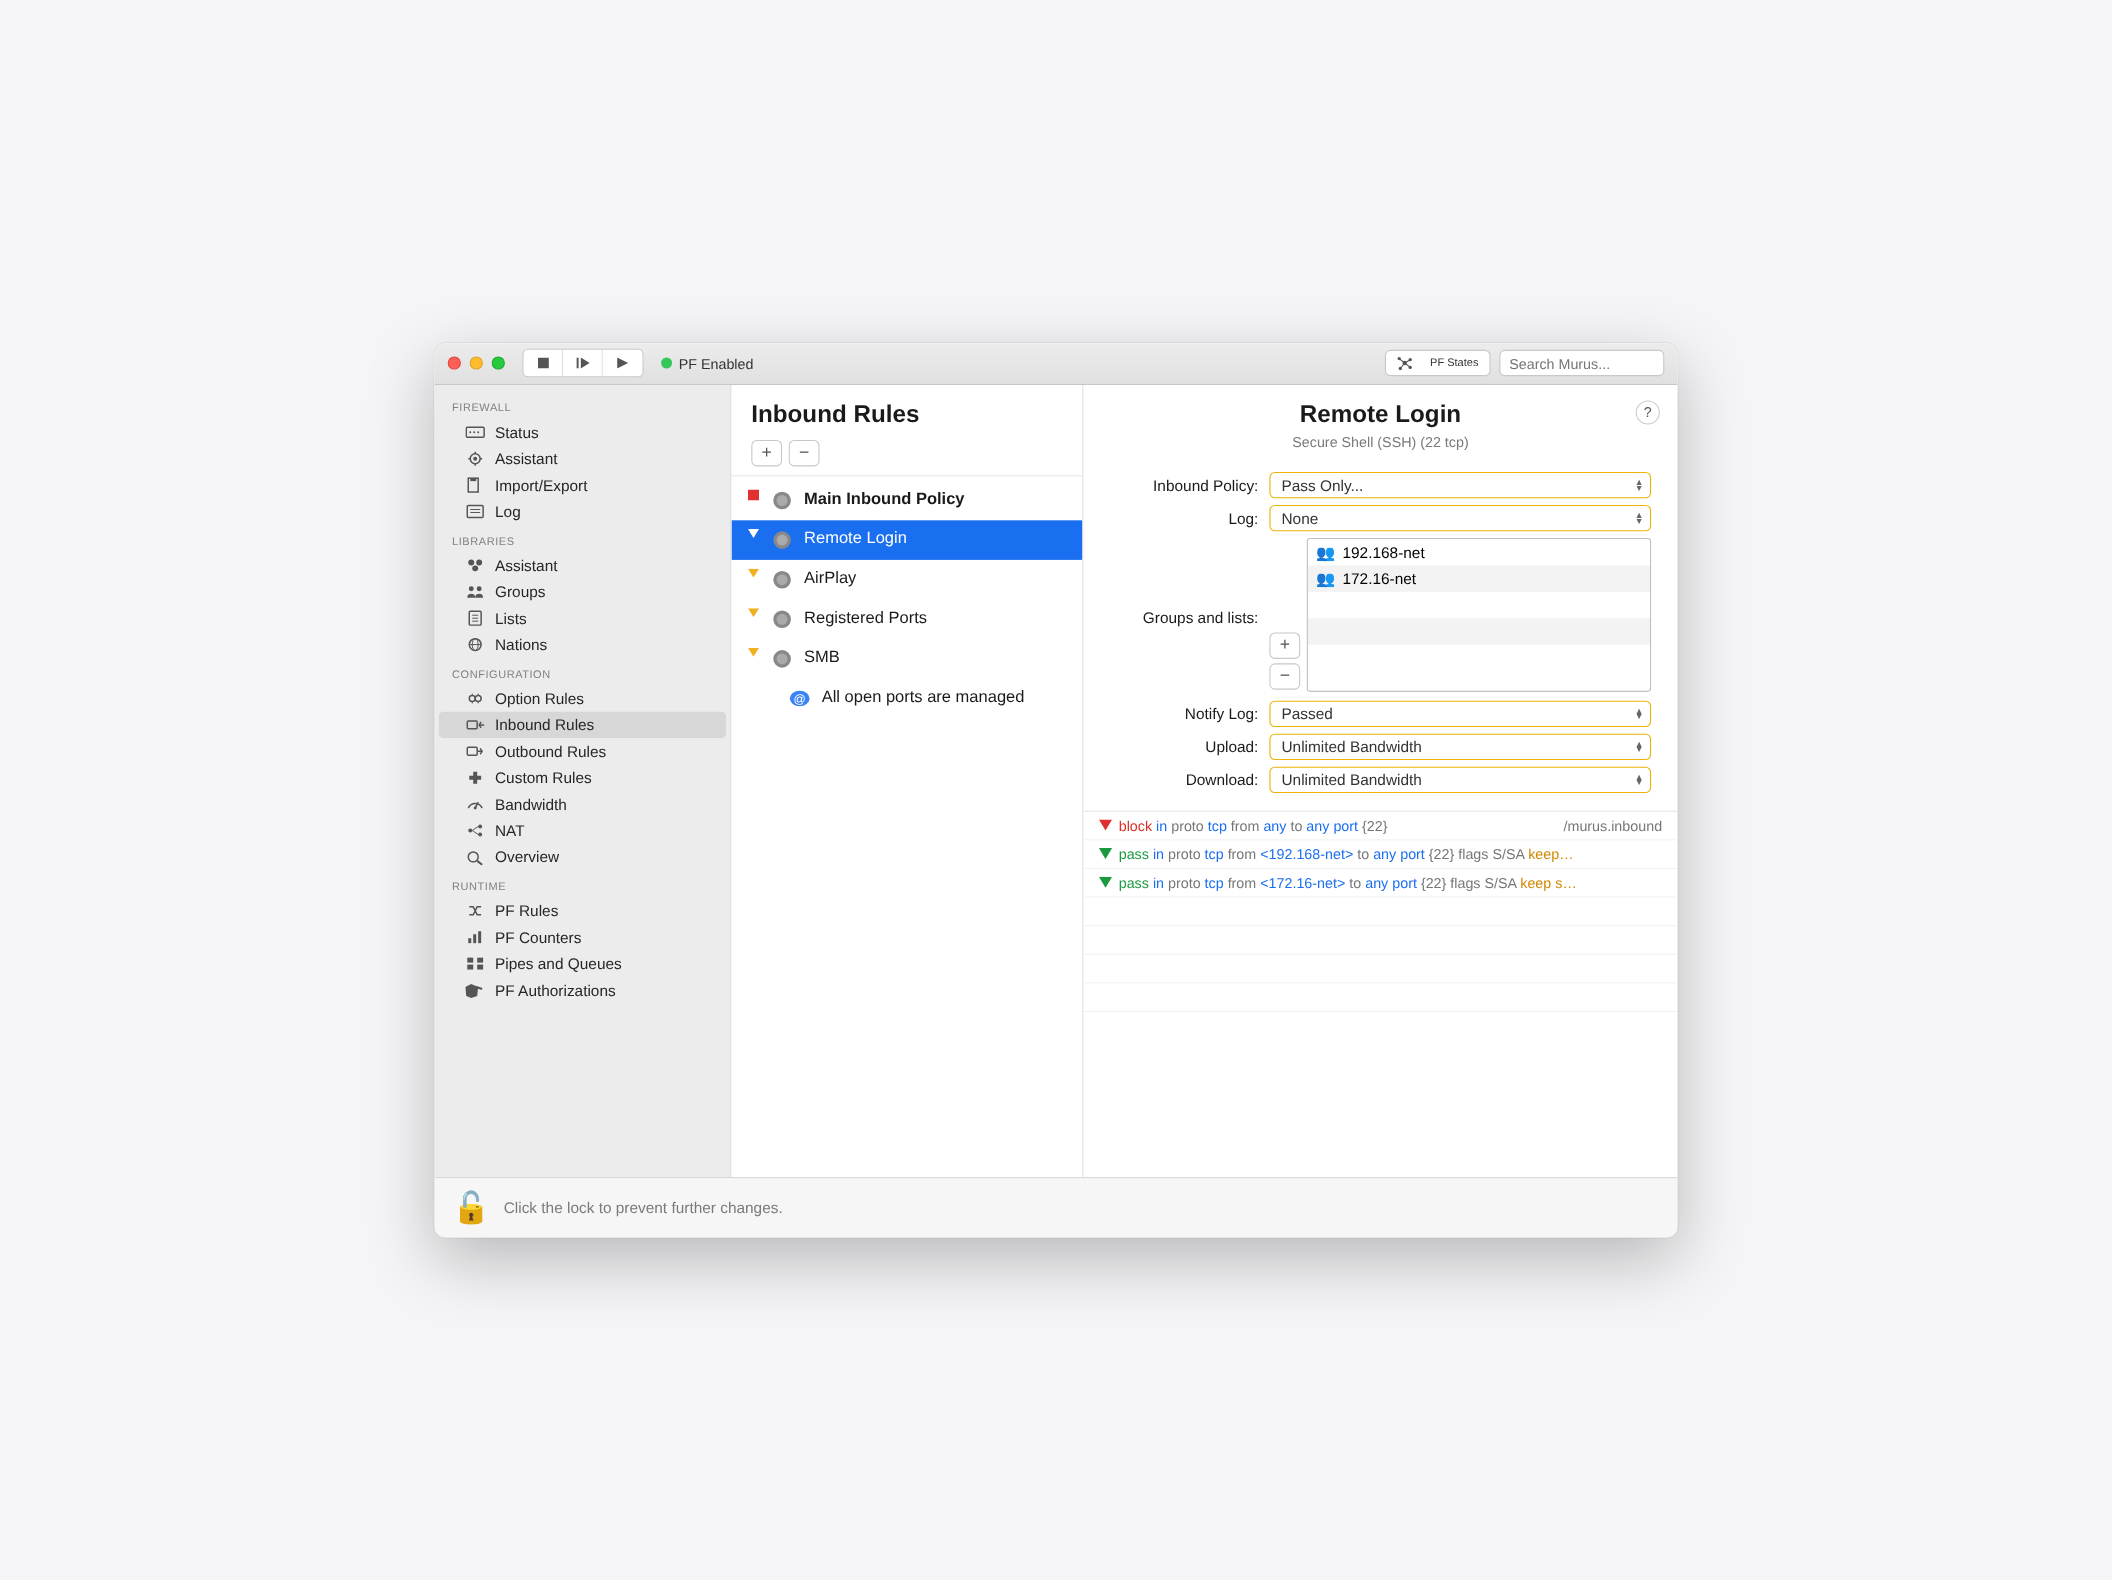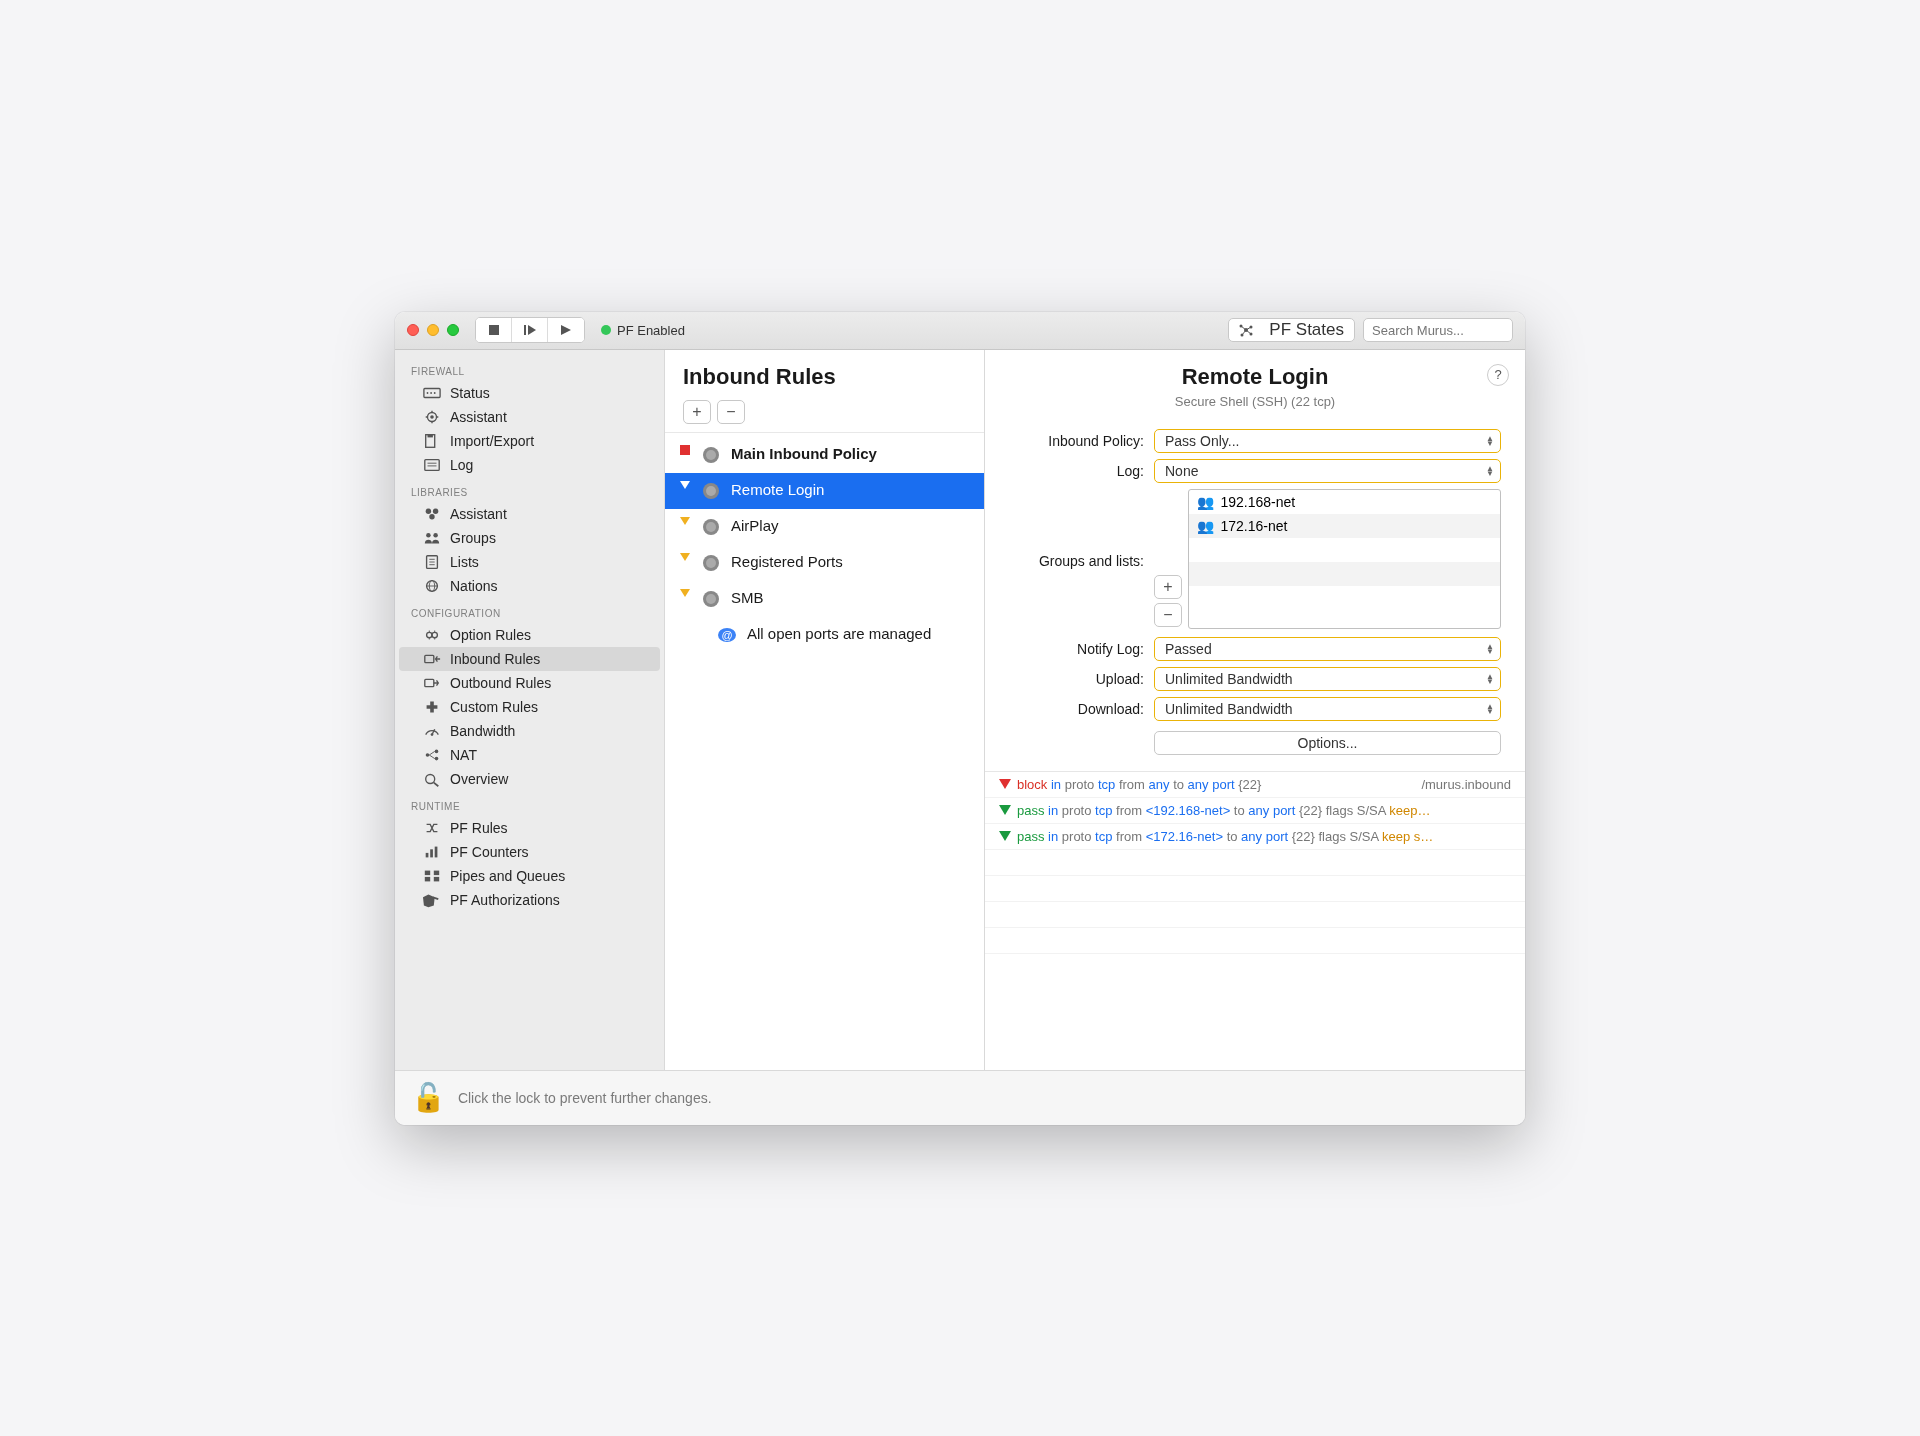--- a/index.html
+++ b/index.html
@@ -10,21 +10,21 @@
 .dot{width:12px;height:12px;border-radius:50%}
 .dot.red{background:#ff5f56;border:.5px solid #e0443e}
 .dot.yellow{background:#ffbd2e;border:.5px solid #dea123}
 .dot.green{background:#27c93f;border:.5px solid #1aab29}
 .tb-group{display:flex;background:#fff;border:1px solid #c8c8c8;border-radius:5px;overflow:hidden;margin-left:8px}
 .tb-btn{width:36px;height:24px;display:flex;align-items:center;justify-content:center;color:#555;background:#fff;border-right:1px solid #dcdcdc}
 .tb-btn:last-child{border-right:none}
 .titlebar .status{display:flex;align-items:center;gap:6px;font-size:13px;color:#333;margin-left:8px}
 .status-dot{width:10px;height:10px;border-radius:50%;background:#34c759}
 .titlebar .spacer{flex:1}
-.tb-button{height:24px;background:#fff;border:1px solid #c8c8c8;border-radius:5px;font-size:17px;padding:0 10px;display:flex;align-items:center;gap:16px;color:#333}
+.tb-button{height:24px;background:#fff;border:1px solid #c8c8c8;border-radius:5px;font-size:10px;padding:0 10px;display:flex;align-items:center;gap:16px;color:#333}
 .search-field{height:24px;width:150px;background:#fff;border:1px solid #c8c8c8;border-radius:5px;font-size:13px;padding:0 8px;color:#888}
 .body{display:flex;height:720px}
 .sidebar{width:270px;background:#ececec;border-right:1px solid #d9d9d9;overflow-y:auto;padding-top:6px}
 .sb-header{font-size:10px;font-weight:400;letter-spacing:.5px;color:#808080;padding:10px 16px 4px}
 .sb-item{display:flex;align-items:center;gap:9px;padding:4px 16px 4px 24px;font-size:14px;color:#262626;cursor:default;border-radius:4px;margin:0 4px}
 .sb-item.selected{background:#d7d7d7}
 .sb-item svg,.sb-item .ico{width:18px;height:16px;flex-shrink:0;color:#555;display:flex;align-items:center;justify-content:center}
 .mid{width:320px;border-right:1px solid #d9d9d9;display:flex;flex-direction:column;background:#fff}
 .mid-header{padding:14px 18px 8px}
 .mid-header h1{font-size:22px;font-weight:700;color:#1a1a1a;margin-bottom:10px}
@@ -465,24 +465,20 @@
         </div>
         <div class="form-row">
           <div class="lbl">Download:</div>
           <div class="ctrl">
               <div class="select">
                 <span>Unlimited Bandwidth</span>
                 <span class="chev">▲<br>▼</span>
               </div>
             </div>
         </div>
-        <div class="form-row" style="margin-top:10px">
-          <div class="lbl"></div>
-          <div class="ctrl"><button class="wide-btn">Options...</button></div>
-        </div>
       </div>
       <div class="pflines" id="pflines">
           <div class="pfline">
             <svg width="12" height="10">
               <path d="M0 0h12l-6 10z" fill="#e03030"></path>
             </svg>
             <span class="rtxt"><span class="red">block</span> <span class="blue">in</span> proto <span class="blue">tcp</span> from <span class="blue">any</span> to <span class="blue">any</span> <span class="blue">port</span> {22}</span>
             <span class="right">/murus.inbound</span>
           </div>
           <div class="pfline">

